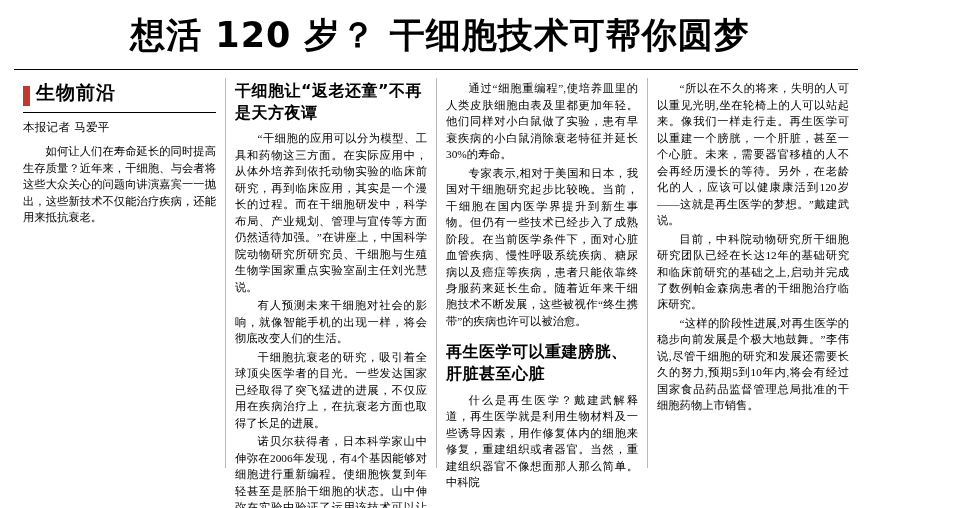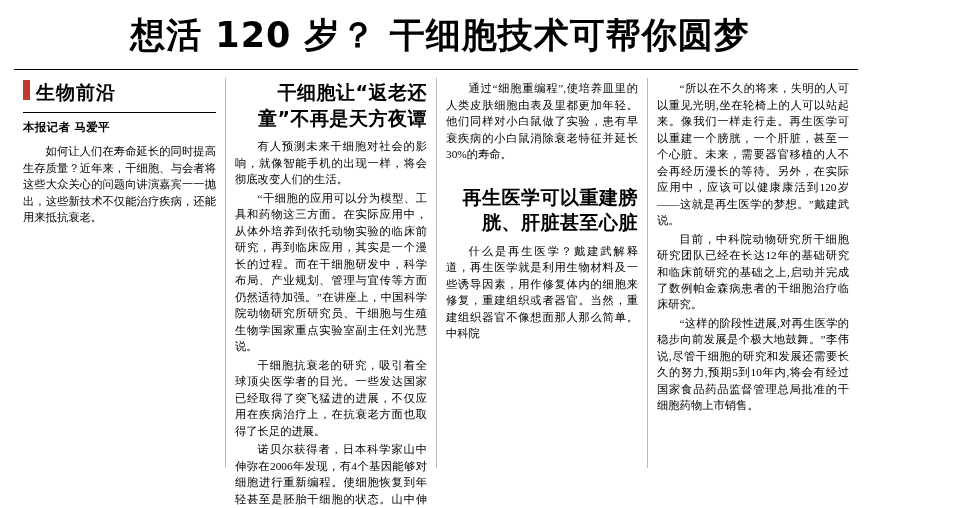--- a/index.html
+++ b/index.html
@@ -60,21 +60,21 @@
     text-align: justify;
     text-justify: inter-ideograph;
   }
   p {
     margin: 2px 0 1px 0;
     text-indent: 2em;
   }
   
   .section-mast {
     display: flex;
-    align-items: flex-start;
+    align-items: flex-end;
     gap: 6px;
     margin: 2px 0 6px 0;
   }
   .mast-bar {
     width: 7px;
     height: 20px;
     background: #c0392b;
     display: inline-block;
   }
   .mast-text {
@@ -86,33 +86,32 @@
   .mast-underline {
     border-top: 1px solid #000;
     margin: 1px 0 7px 0;
   }
   .byline {
     font-family: "DejaVu Sans", "Liberation Sans", sans-serif;
     font-size: 11.5px;
     margin: 0 0 8px 0;
     text-indent: 0;
     letter-spacing: 0.3px;
-    font-weight: bold;
   }
   
   .subhead {
     font-family: "DejaVu Sans", "Liberation Sans", sans-serif;
     font-weight: bold;
-    font-size: 19px;
+    font-size: 16px;
     line-height: 1.35;
-    text-align: right;
+    text-align: left;
     margin: 2px 0 7px 0;
     letter-spacing: 0.5px;
   }
-  .subhead.tight { margin-top: 22px; }
+  .subhead.tight { margin-top: 12px; }
 </style>
 </head>
 <body>
 
 <div class="page">
 
   <div class="headline-wrap">
     <h1 class="headline">想活 120 岁？ 干细胞技术可帮你圆梦</h1>
   </div>
   <hr class="rule">
@@ -127,38 +126,39 @@
       <div class="mast-underline"></div>
       <div class="byline">本报记者 马爱平</div>
       <div class="col-inner">
         <p>如何让人们在寿命延长的同时提高生存质量？近年来，干细胞、与会者将这些大众关心的问题向讲演嘉宾一一抛出，这些新技术不仅能治疗疾病，还能用来抵抗衰老。</p>
       </div>
     </div>
 
     <div class="col">
       <div class="col-inner">
         <div class="subhead">干细胞让“返老还童”不再是天方夜谭</div>
+        <p>“干细胞的应用可以分为模型、工具和药物这三方面。在实际应用中，从体外培养到依托动物实验的临床前研究，再到临床应用，其实是一个漫长的过程。而在干细胞研发中，科学布局、产业规划、管理与宜传等方面仍然适待加强。”在讲座上，中国科学院动物研究所研究员、干细胞与生殖生物学国家重点实验室副主任刘光慧说。</p>
         <p>有人预测未来干细胞对社会的影响，就像智能手机的出现一样，将会彻底改变人们的生活。</p>
-        <p>“干细胞的应用可以分为模型、工具和药物这三方面。在实际应用中，从体外培养到依托动物实验的临床前研究，再到临床应用，其实是一个漫长的过程。而在干细胞研发中，科学布局、产业规划、管理与宜传等方面仍然适待加强。”在讲座上，中国科学院动物研究所研究员、干细胞与生殖生物学国家重点实验室副主任刘光慧说。</p>
         <p>干细胞抗衰老的研究，吸引着全球顶尖医学者的目光。一些发达国家已经取得了突飞猛进的进展，不仅应用在疾病治疗上，在抗衰老方面也取得了长足的进展。</p>
         <p>诺贝尔获得者，日本科学家山中伸弥在2006年发现，有4个基因能够对细胞进行重新编程。使细胞恢复到年轻甚至是胚胎干细胞的状态。山中伸弥在实验中验证了运用该技术可以让培养皿中的人体皮肤细胞活力提高。另外，他在对衰老的小鼠和早衰疾病的白鼠做了实验，结果白鼠早衰特征消除而且寿命也得到延长。</p>
 
       </div>
     </div>
 
     <div class="col">
       <div class="col-inner">
         <p>通过“细胞重编程”,使培养皿里的人类皮肤细胞由表及里都更加年轻。他们同样对小白鼠做了实验，患有早衰疾病的小白鼠消除衰老特征并延长30%的寿命。</p>
+        <p>专家表示,相对于美国和日本，我国对干细胞研究起步比较晚。当前，干细胞在国内医学界提升到新生事物。但仍有一些技术已经步入了成熟阶段。在当前医学条件下，面对心脏血管疾病、慢性呼吸系统疾病、糖尿病以及癌症等疾病，患者只能依靠终身服药来延长生命。随着近年来干细胞技术不断发展，这些被视作“终生携带”的疾病也许可以被治愈。</p>
         <div class="subhead tight">再生医学可以重建膀胱、肝脏甚至心脏</div>
         <p>什么是再生医学？戴建武解释道，再生医学就是利用生物材料及一些诱导因素，用作修复体内的细胞来修复，重建组织或者器官。当然，重建组织器官不像想面那人那么简单。中科院</p>
       </div>
     </div>
 
     <div class="col">
       <div class="col-inner">
-        <p>“所以在不久的将来，失明的人可以重见光明,坐在轮椅上的人可以站起来。像我们一样走行走。再生医学可以重建一个膀胱，一个肝脏，甚至一个心脏。未来，需要器官移植的人不会再经历漫长的等待。另外，在实际应用中，应该可以健康康活到120岁——这就是再生医学的梦想。”戴建武说。</p>
+        <p>“所以在不久的将来，失明的人可以重见光明,坐在轮椅上的人可以站起来。像我们一样走行走。再生医学可以重建一个膀胱，一个肝脏，甚至一个心脏。未来，需要器官移植的人不会再经历漫长的等待。另外，在老龄化的人，应该可以健康康活到120岁——这就是再生医学的梦想。”戴建武说。</p>
         <p>目前，中科院动物研究所干细胞研究团队已经在长达12年的基础研究和临床前研究的基础之上,启动并完成了数例帕金森病患者的干细胞治疗临床研究。</p>
         <p>“这样的阶段性进展,对再生医学的稳步向前发展是个极大地鼓舞。”李伟说,尽管干细胞的研究和发展还需要长久的努力,预期5到10年内,将会有经过国家食品药品监督管理总局批准的干细胞药物上市销售。</p>
       </div>
     </div>
 
   </div>
 </div>
 
 </body></html>

